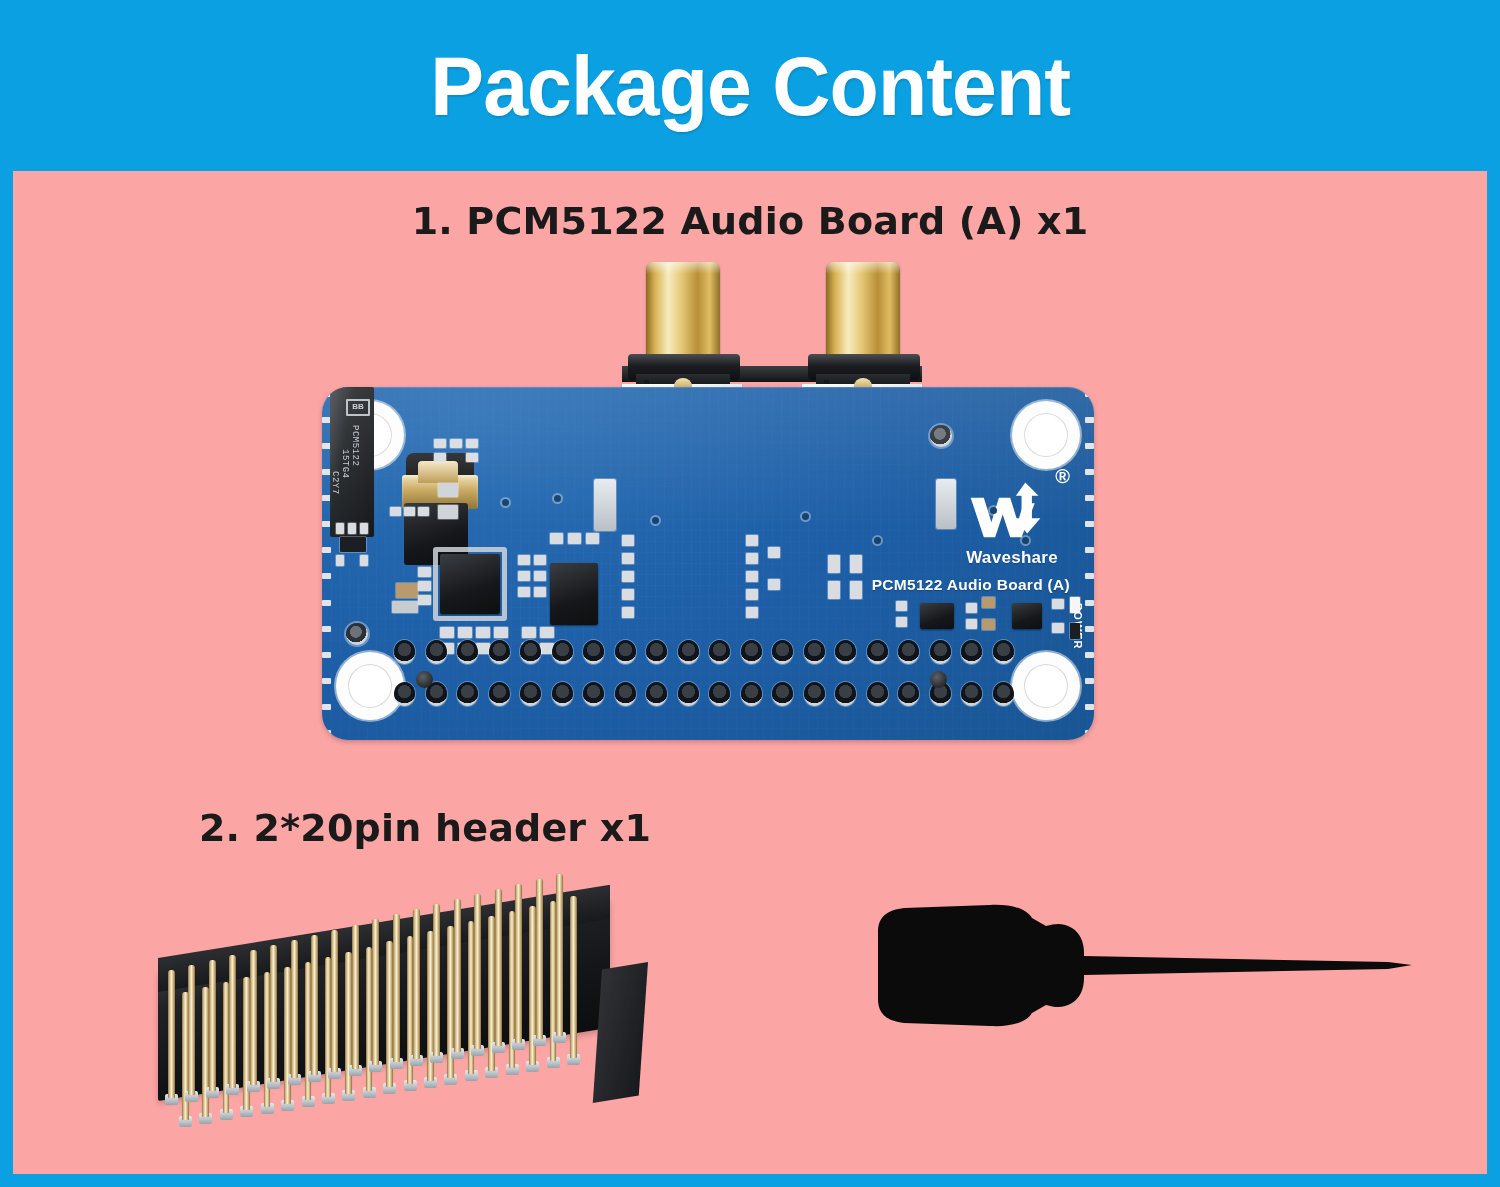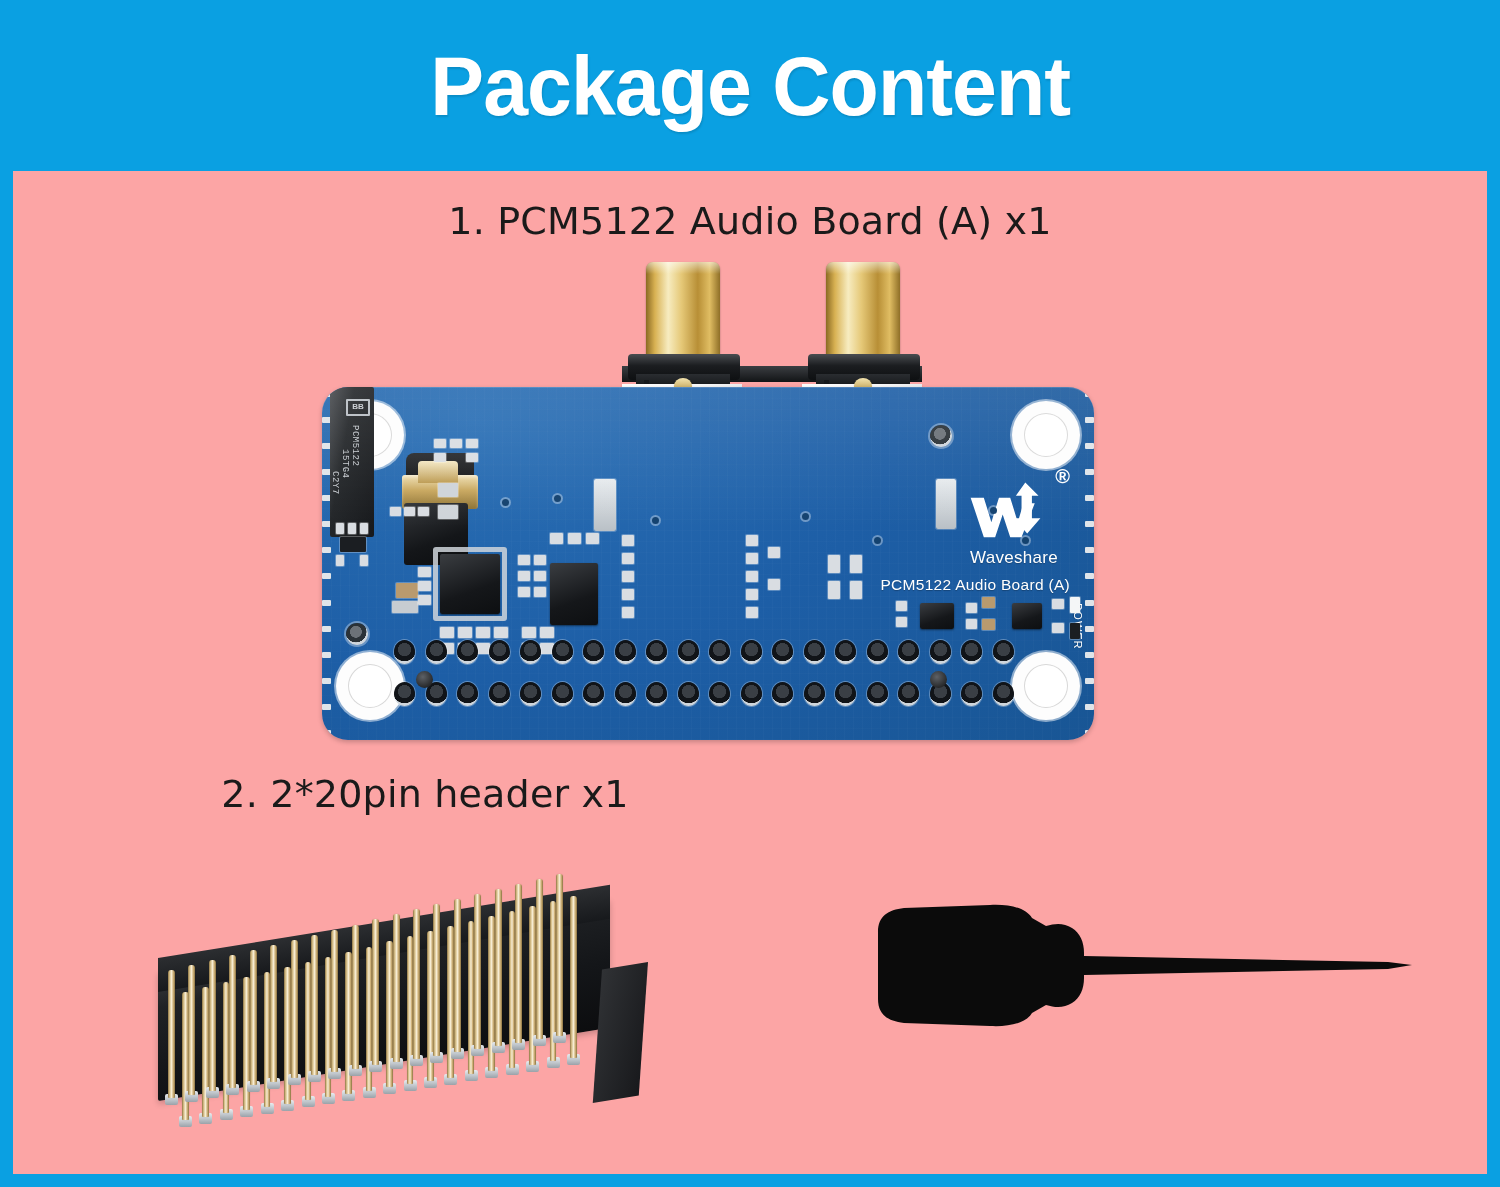--- a/index.html
+++ b/index.html
@@ -40,27 +40,27 @@
     text-shadow:1px 2px 2px rgba(0,0,0,.12);
     transform:scaleX(.96);
     white-space:nowrap;
     user-select:none;
   }
   
   .caption{
     position:absolute;
     color:#1a1a1a;
     font-size:38px;
-    font-weight:400;
+    font-weight:700;
     letter-spacing:.2px;
     white-space:nowrap;
     font-family:"DejaVu Sans","Liberation Sans",sans-serif;
   }
   #cap1{left:0;top:199px;width:1500px;text-align:center;}
-  #cap2{left:120px;top:772px;width:610px;text-align:center;}
+  #cap2{left:120px;top:806px;width:610px;text-align:center;}
   #cap3{left:790px;top:806px;width:610px;text-align:center;}
 
   
   #board-wrap{position:absolute;left:322px;top:262px;width:772px;height:478px;}
 
   .pcb{
     position:absolute;left:0;top:125px;width:772px;height:353px;
     background:
       radial-gradient(ellipse 120% 160% at 20% 10%, #2a6fb5 0%, #1d5ea6 45%, #17538f 100%);
     border-radius:26px;
@@ -92,21 +92,21 @@
     box-shadow:inset 0 0 0 1px #d8d8d8;
     display:block;
   }
   .mh-tl{left:14px;top:14px;}
   .mh-tr{right:14px;top:14px;}
   .mh-bl{left:14px;bottom:20px;}
   .mh-br{right:14px;bottom:20px;}
 
   
   .silk{
-    position:absolute;color:#ffffff;font-weight:normal;
+    position:absolute;color:#ffffff;font-weight:bold;
     font-family:"Liberation Sans",sans-serif;
     letter-spacing:.3px;
     text-shadow:0 1px 1px rgba(0,0,0,.25);
     white-space:nowrap;
   }
   #silk-model{right:24px;top:189px;font-size:15.5px;}
   #silk-brandtext{right:36px;top:161px;font-size:17px;}
   #silk-power{
     right:10px;top:216px;font-size:11px;letter-spacing:1px;
     writing-mode:vertical-rl;

